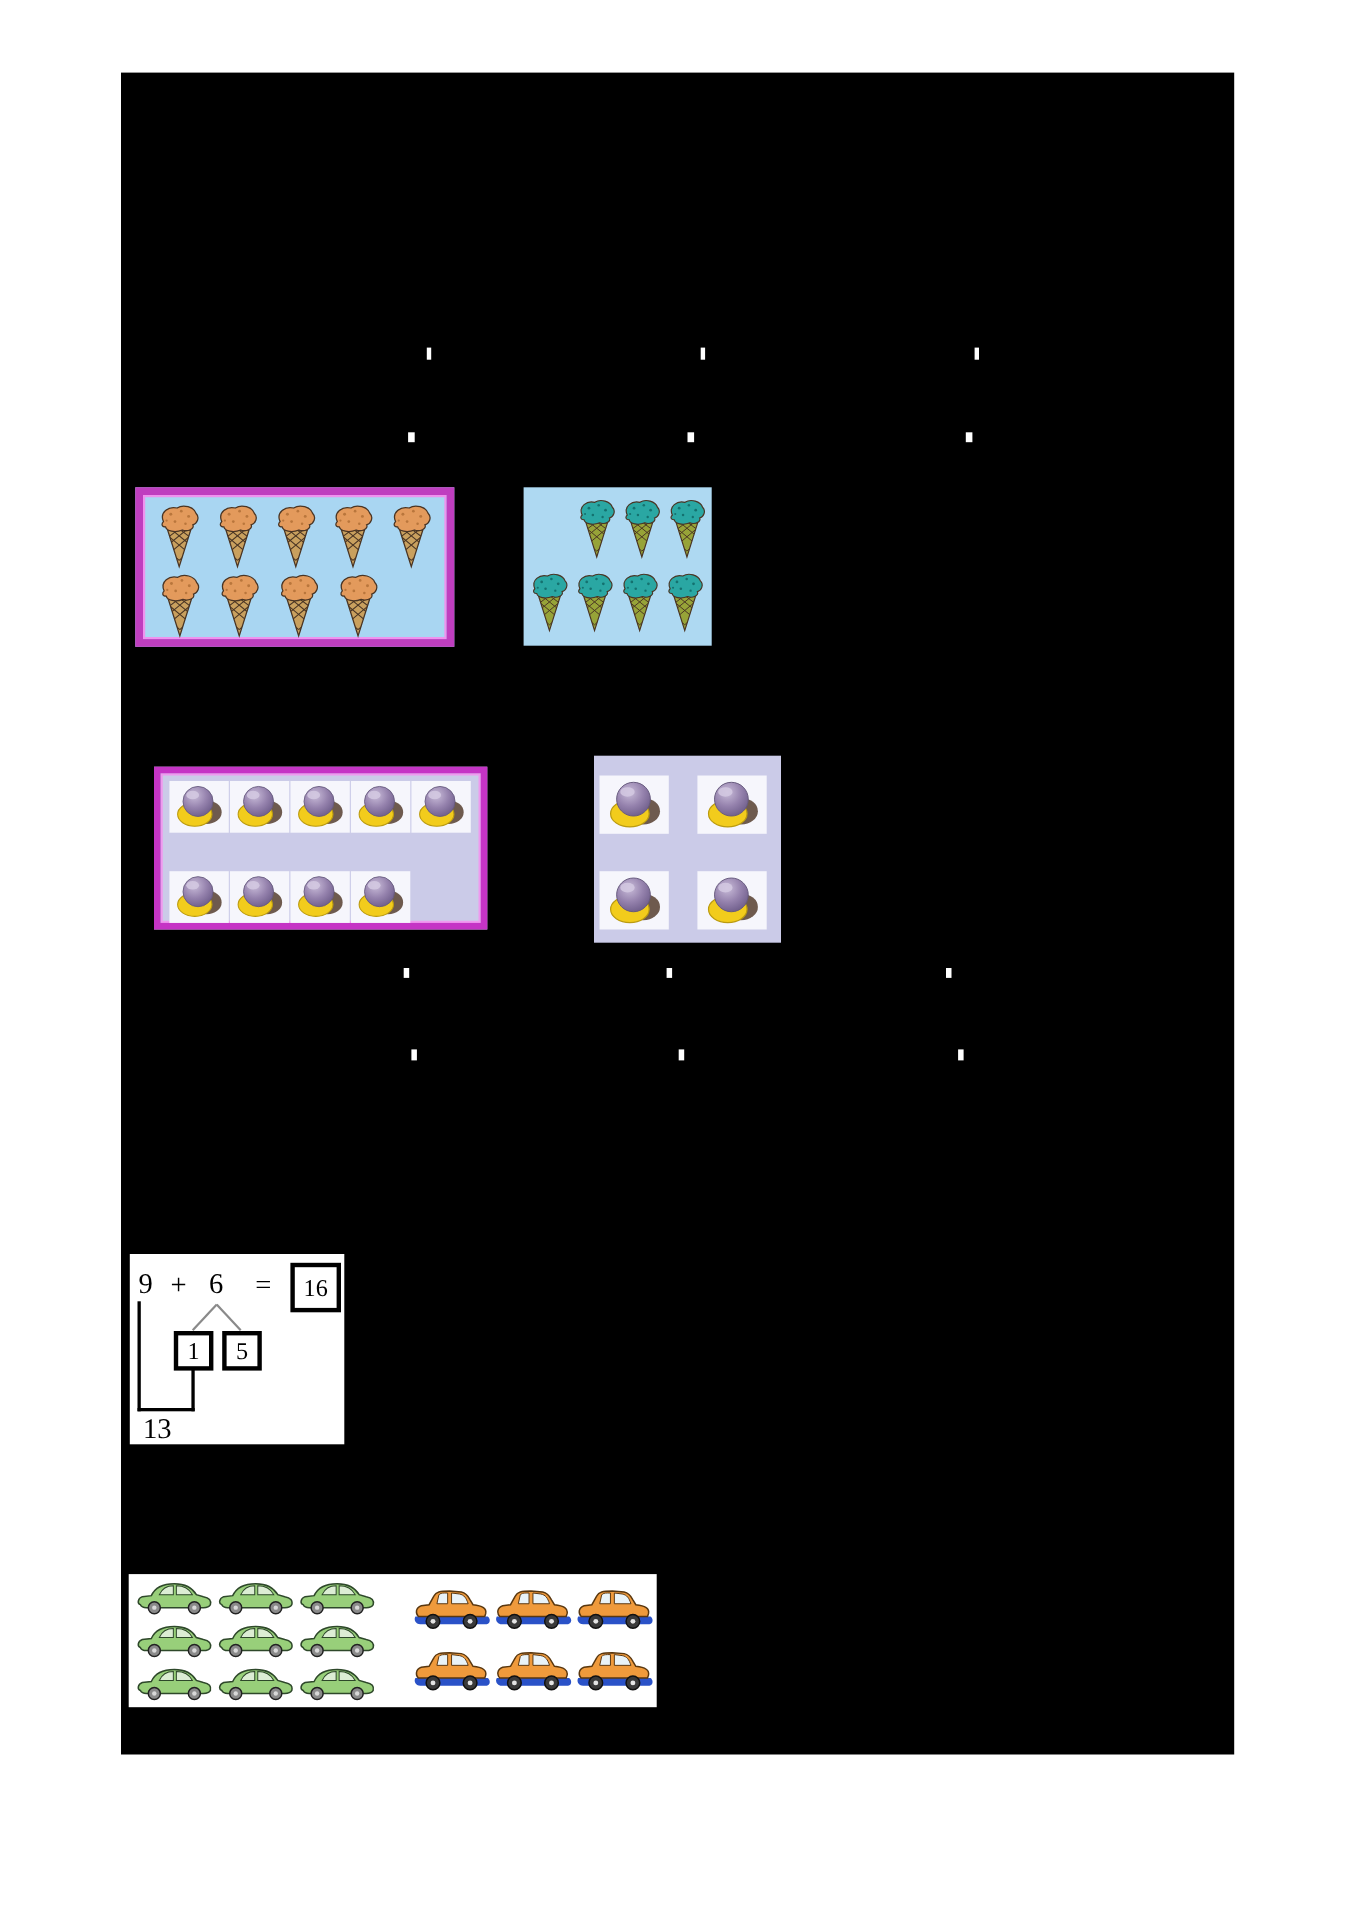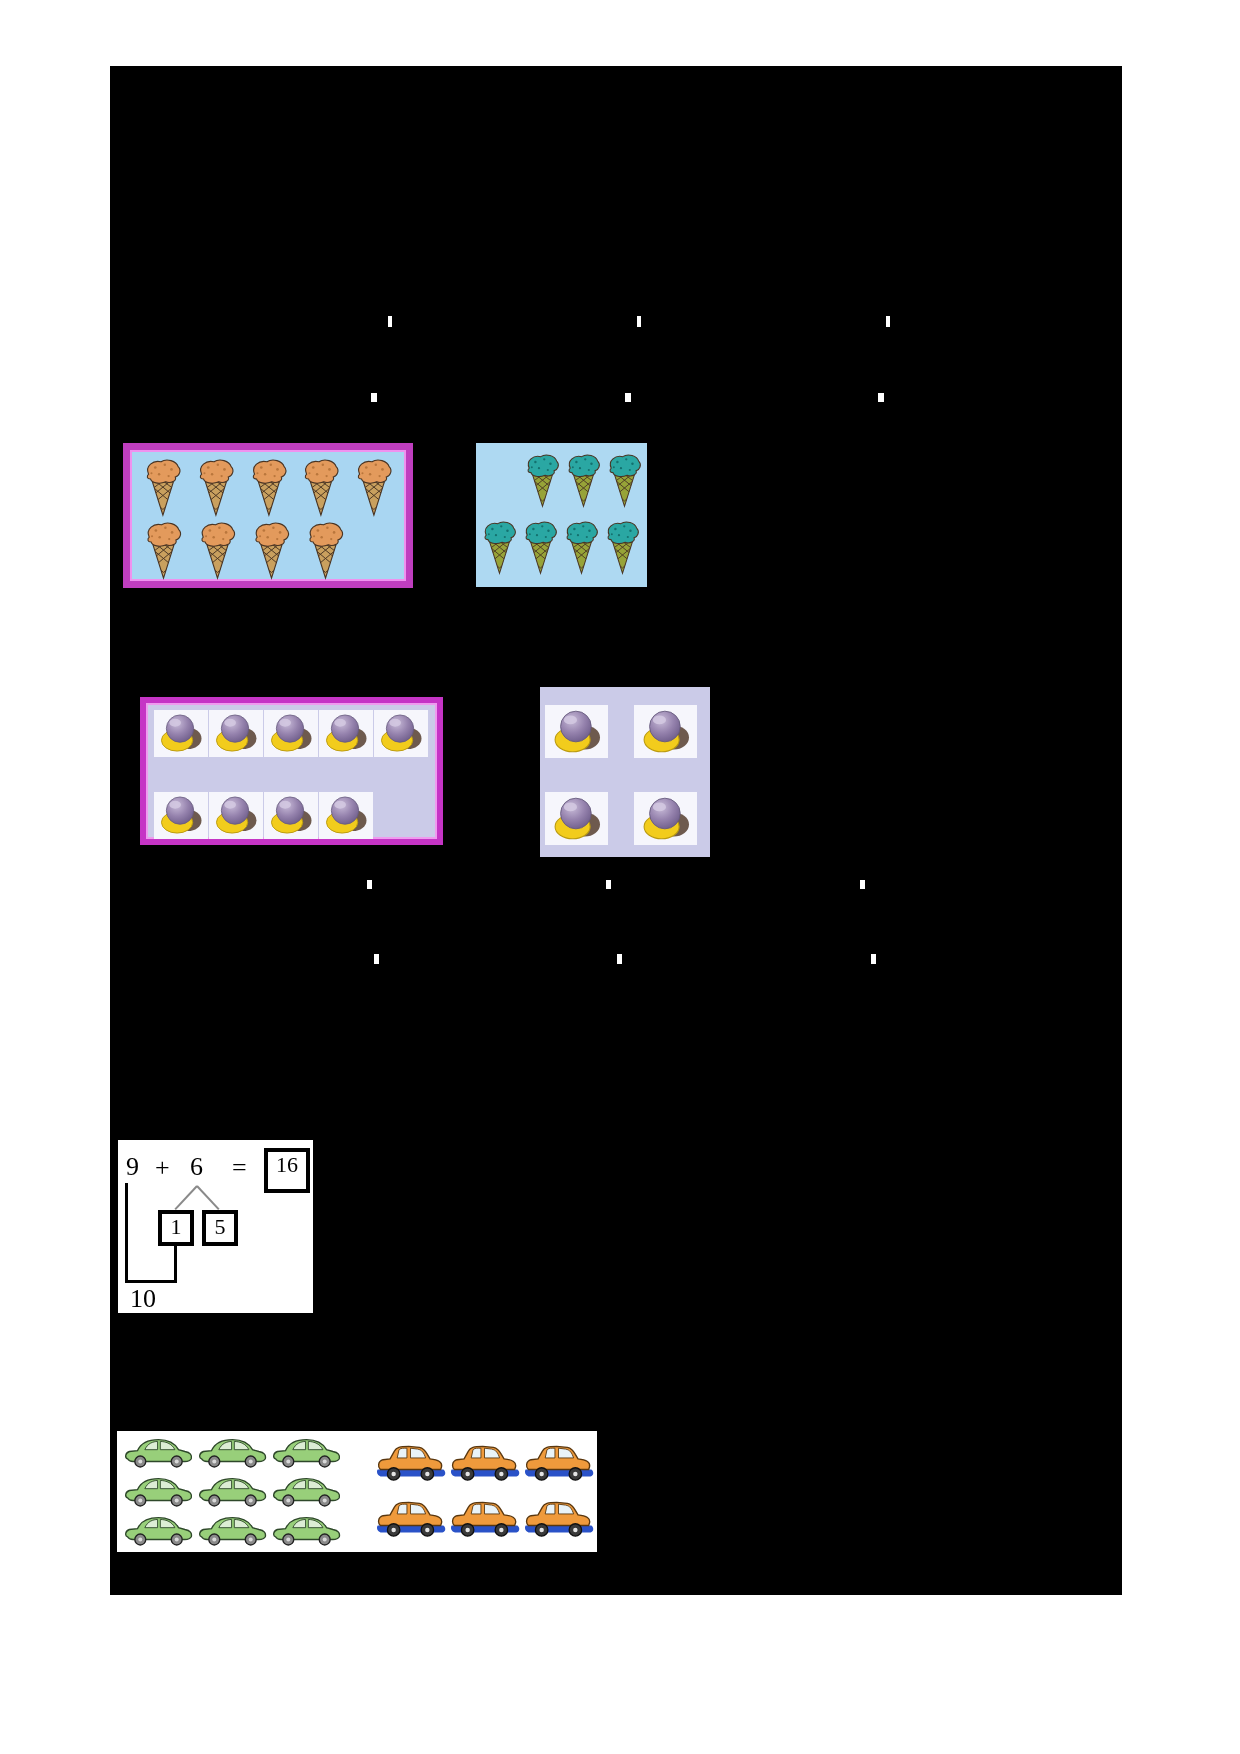--- a/index.html
+++ b/index.html
@@ -52,21 +52,21 @@
   #fig-cars-green .icon{width:71px;height:37px;}
   #fig-cars-orange{left:258px;top:7px;width:222px;height:110px;}
   #fig-cars-orange .row{gap:3px;}
   #fig-cars-orange .row + .row{margin-top:9px;}
   #fig-cars-orange .icon{width:71px;height:47px;}
 
   
   #make-ten{position:absolute;left:118px;top:1140px;width:195px;height:173px;background:#ffffff;color:#000;}
   #make-ten .num{position:absolute;font-size:26px;line-height:1;}
   .mt-box{position:absolute;border:4px solid #000;box-sizing:border-box;
-          display:flex;align-items:flex-start;justify-content:center;font-size:22px;}
+          display:flex;align-items:center;justify-content:center;font-size:22px;}
   .mt-line{position:absolute;background:#000;}
   .branch{position:absolute;width:32px;height:2px;background:#8a8a8a;transform-origin:0 50%;}
 </style>
 </head>
 <body>
 
 <svg width="0" height="0" style="position:absolute" aria-hidden="true">
   <defs>
     <radialGradient id="ballgrad" cx="38%" cy="30%" r="75%">
       <stop offset="0%" stop-color="#c9bcd9"></stop>
@@ -290,21 +290,21 @@
     <div class="branch" style="left:79px;top:45px;transform:rotate(47deg)"></div>
     <div class="mt-box" style="left:40px;top:70px;width:36px;height:36px">
       <span>1</span>
     </div>
     <div class="mt-box" style="left:84px;top:70px;width:36px;height:36px">
       <span>5</span>
     </div>
     <div class="mt-line" style="left:7px;top:43px;width:3px;height:100px"></div>
     <div class="mt-line" style="left:7px;top:140px;width:52px;height:3px"></div>
     <div class="mt-line" style="left:56px;top:105px;width:3px;height:38px"></div>
-    <span class="num" style="left:12px;top:146px">10</span>
+    <span class="num" style="left:12px;top:146px">13</span>
   </div>
 
   <div id="fig-cars-strip" class="fig">
     <div id="fig-cars-green" class="fig" title="nine green cars in three rows">
         <div class="row">
           <svg class="icon" viewBox="0 0 78 40" style="--body:#98cf7a">
             <use href="#sym-car-green"></use>
           </svg>
           <svg class="icon" viewBox="0 0 78 40" style="--body:#98cf7a">
             <use href="#sym-car-green"></use>

